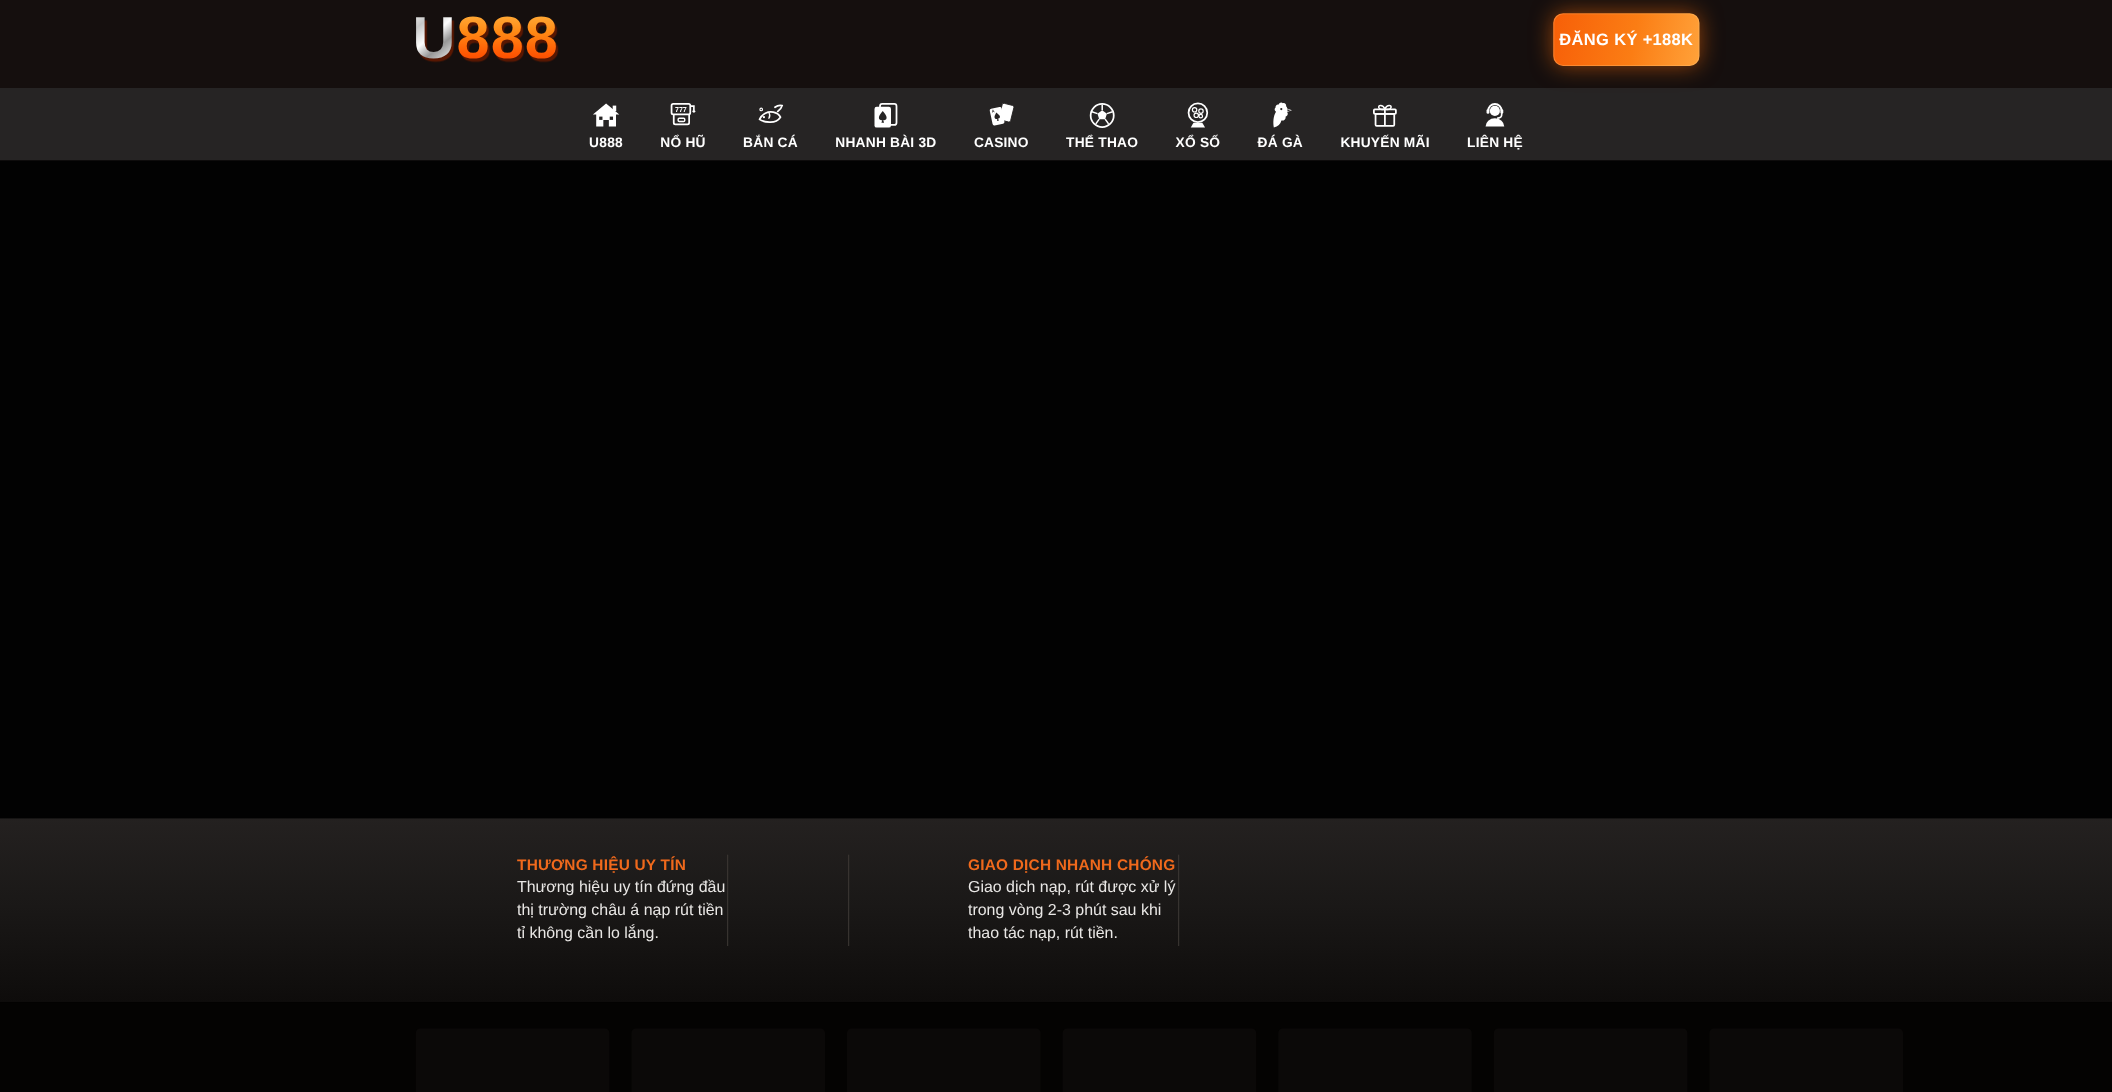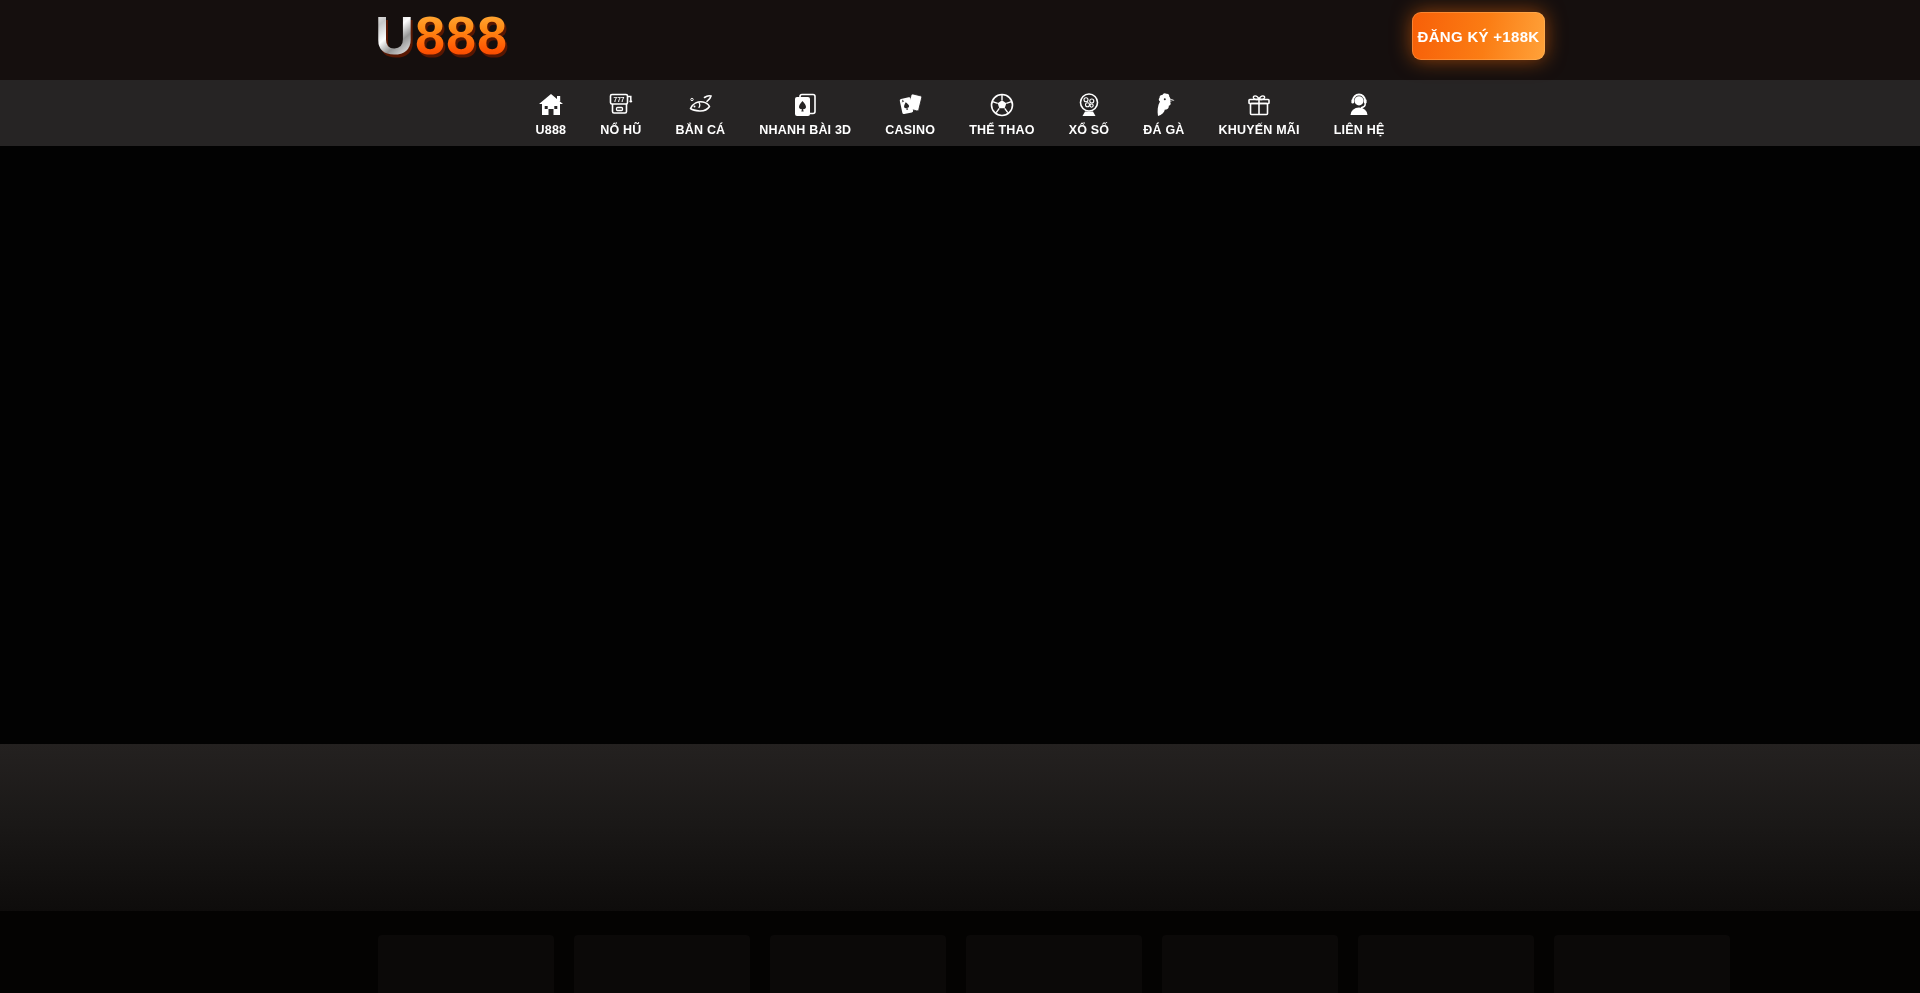--- a/index.html
+++ b/index.html
@@ -216,24 +216,30 @@
     <span class="nav-label">LIÊN HỆ</span>
   </a>
 
 </nav>
 
 <main class="banner-area"></main>
 
 <section class="footer-info">
   <div class="footer-cols">
 
+    <div class="footer-col">
+      <span class="footer-title block">THƯƠNG HIỆU UY TÍN</span><span>Thương hiệu uy tín đứng đầu thị trường châu á nạp rút tiền tỉ không cần lo lắng.</span>
+    </div>
     <div class="footer-divider"></div>
 
     <div class="footer-divider"></div>
 
+    <div class="footer-col">
+      <span class="footer-title block">GIAO DỊCH NHANH CHÓNG</span><span>Giao dịch nạp, rút được xử lý trong vòng 2-3 phút sau khi thao tác nạp, rút tiền.</span>
+    </div>
     <div class="footer-divider"></div>
 
 
   </div>
 </section>
 
 <section class="bottom-strip">
   <div class="partner-tiles">
     <div class="partner-tile"></div>
     <div class="partner-tile"></div>

